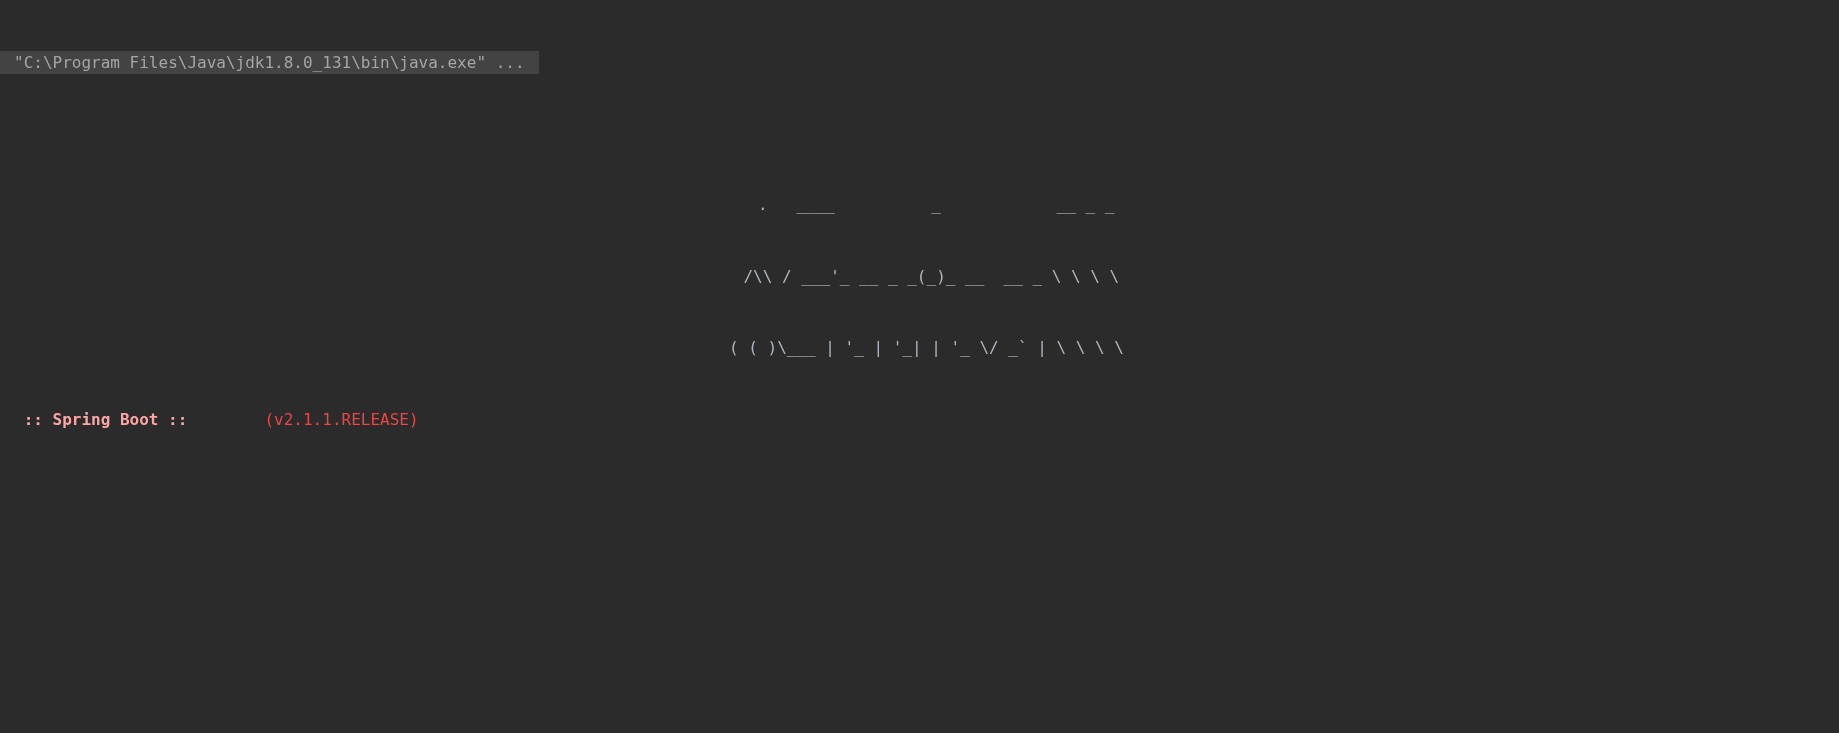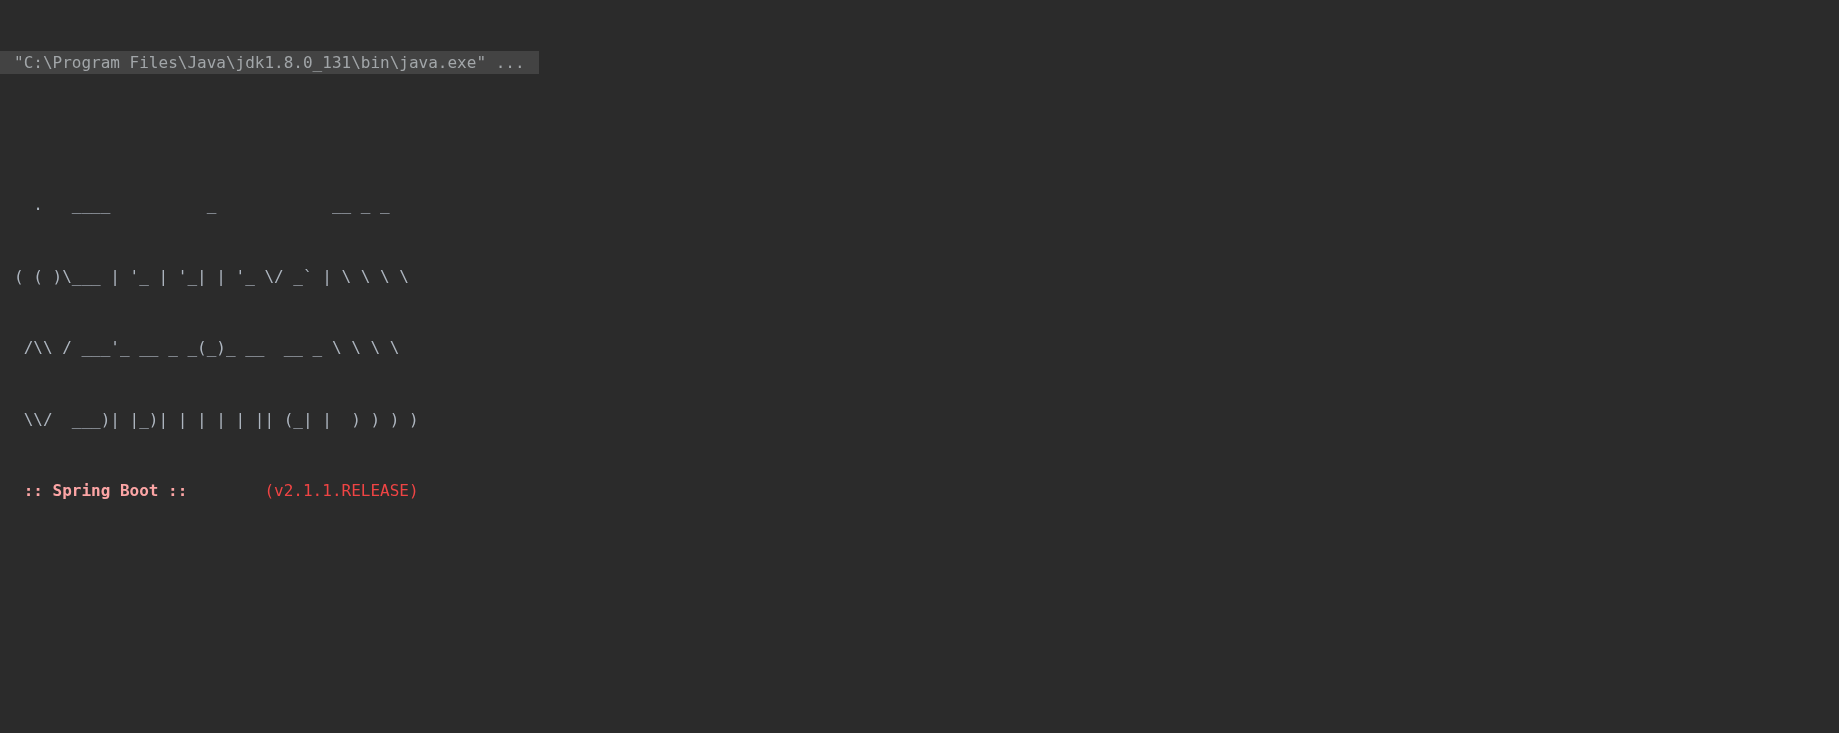--- a/index.html
+++ b/index.html
@@ -20,31 +20,30 @@
   .cmd-line {
     display: inline-block;
     background: #434343;
     color: #A2A6A9;
     margin-left: -14px;
     padding-left: 14px;
     padding-right: 14px;
     cursor: pointer;
   }
   .blank-line { height: 23.8px; }
-  .banner-line { color: #AEB6C0; height: 23.8px; }
+  .banner-line { color: #AEB6C0; height: 23.8px; text-align: center; }
   .spring-line { height: 23.8px; }
   .banner-label { color: #fca5a5; padding-left: 1ch; font-weight: bold; }
   .banner-version { color: #ef4444; margin-left: 8ch; }
 </style>
 </head>
 <body>
 
 <div class="console">
   <div><span class="cmd-line">"C:\Program Files\Java\jdk1.8.0_131\bin\java.exe" ...</span></div>
   <div class="blank-line"></div>
   <div class="banner-line">  .   ____          _            __ _ _</div>
+  <div class="banner-line"> /\\ / ___'_ __ _ _(_)_ __  __ _ \ \ \ \</div>
   <div class="banner-line">( ( )\___ | '_ | '_| | '_ \/ _` | \ \ \ \</div>
-  <div class="banner-line"> /\\ / ___'_ __ _ _(_)_ __  __ _ \ \ \ \</div>
-  <div class="banner-line"> \\/  ___)| |_)| | | | | || (_| |  ) ) ) )</div>
   <div class="spring-line"><span class="banner-label">:: Spring Boot ::</span><span class="banner-version">(v2.1.1.RELEASE)</span></div>
   <div class="blank-line"></div>
   
 </div>
 
 </body></html>

